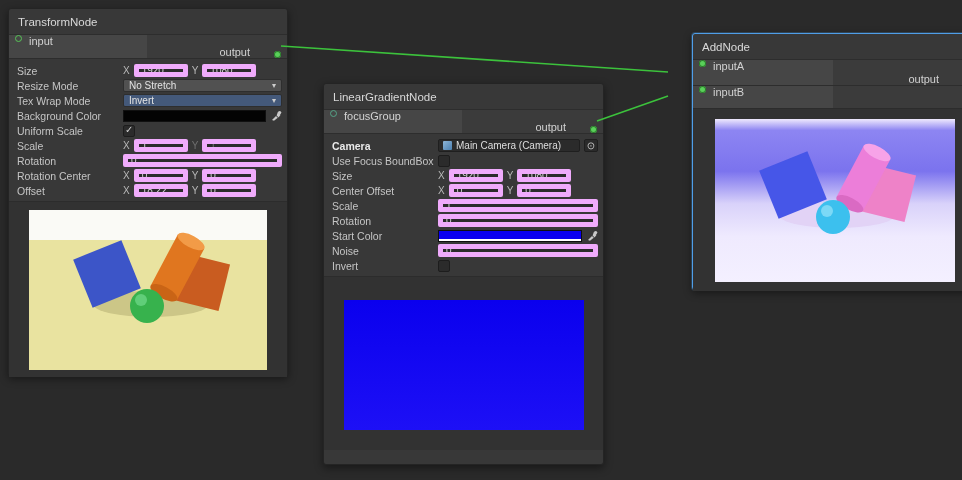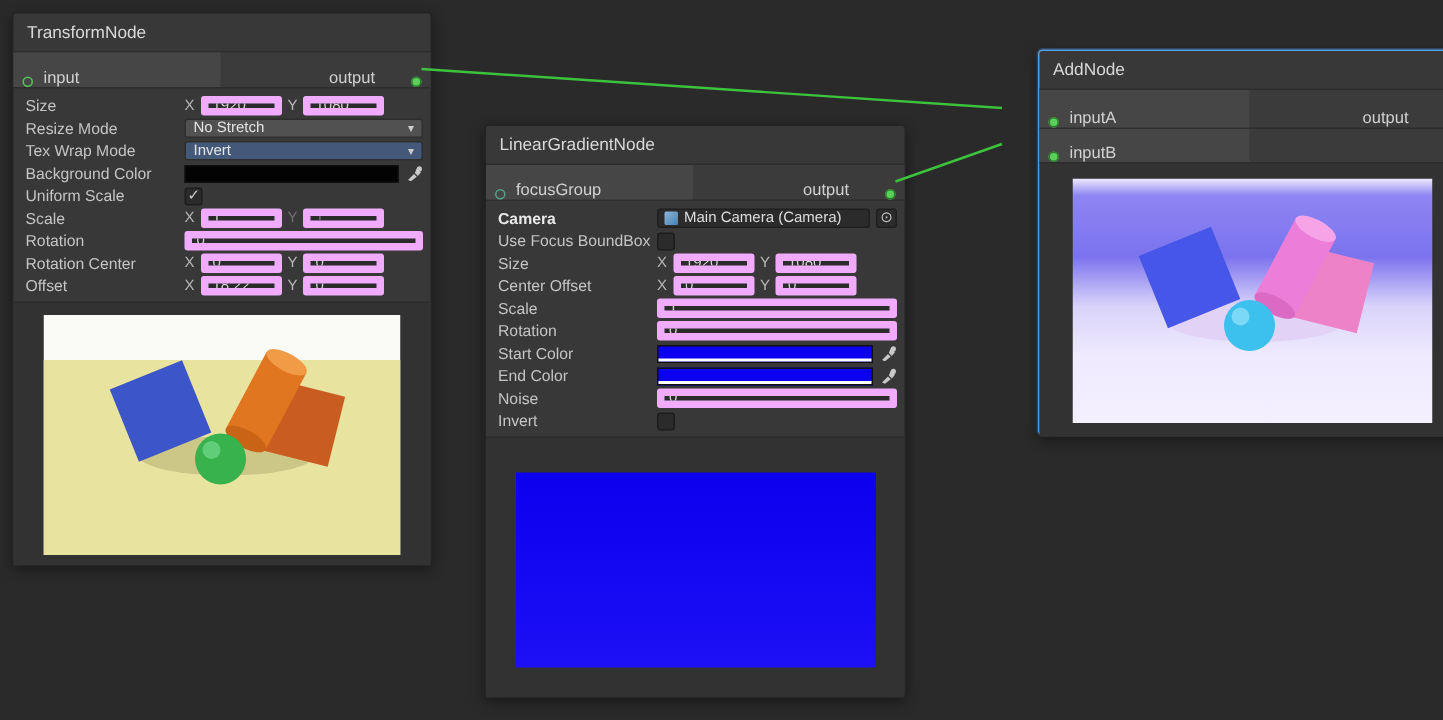--- a/index.html
+++ b/index.html
@@ -27,21 +27,21 @@
   .node-header {
     height:26px; line-height:26px;
     padding:0 9px;
     color:#d9d9d9; font-size:11.5px;
     border-bottom:1px solid #2d2d2d;
     white-space:nowrap;
   }
   .port-row { display:flex; align-items:stretch; background:#3b3b3b; border-bottom:1px solid #2d2d2d; height:24px; }
   .port-row.tall { height:26px; }
   .port-row.short { height:22px; border-bottom:none; }
-  .port-left { display:flex; align-items:flex-end; gap:7px; background:#464646; padding:0 8px 0 6px; width:138px; flex:none; }
+  .port-left { display:flex; align-items:flex-start; gap:7px; background:#464646; padding:0 8px 0 6px; width:138px; flex:none; }
   .port-left.wide { width:140px; }
   .port-right { display:flex; align-items:flex-end; gap:24px; margin-left:auto; padding:0 6px 0 8px; }
   .port-label { color:#d2d2d2; font-size:11px; }
   .dot { width:7px; height:7px; border-radius:50%; flex:none; }
   .dot.filled { background:#5ad05a; box-shadow:inset 0 0 0 1px #2c7a2c; }
   .dot.hollow { background:transparent; border:1.5px solid #57c457; }
   .dot.hollow-dim { background:transparent; border:1.5px solid #55a387; }
 
   .props { padding:4px 5px 3px 0; }
   .prop-row { display:flex; align-items:center; height:15px; padding-left:8px; }
@@ -267,35 +267,20 @@
         </div>
       </div>
       <div class="prop-row">
         <span class="prop-label">Rotation</span>
         <div class="prop-field">
           <input class="num wide" value="0" style="">
         </div>
       </div>
       <div class="prop-row">
         <span class="prop-label">Start Color</span>
-        <div class="prop-field">
-          <div class="colorbar blue">
-              <span class="alpha"></span>
-            </div>
-          <span class="eyedrop">
-            <svg width="11" height="11" viewBox="0 0 11 11">
-                <path d="M1 10 L5 6 L6.8 7.8 L3 10.8 Z" fill="#c9c9c9"></path>
-                <path d="M5.6 5.4 L7.6 7.4 L9.6 4.8 L6.8 2.2 Z" fill="#c9c9c9"></path>
-                <circle cx="8.6" cy="2.6" r="1.7" fill="#c9c9c9"></circle>
-              </svg>
-          </span>
-        </div>
-      </div>
-      <div class="prop-row">
-        <span class="prop-label">End Color</span>
         <div class="prop-field">
           <div class="colorbar blue">
               <span class="alpha"></span>
             </div>
           <span class="eyedrop">
             <svg width="11" height="11" viewBox="0 0 11 11">
                 <path d="M1 10 L5 6 L6.8 7.8 L3 10.8 Z" fill="#c9c9c9"></path>
                 <path d="M5.6 5.4 L7.6 7.4 L9.6 4.8 L6.8 2.2 Z" fill="#c9c9c9"></path>
                 <circle cx="8.6" cy="2.6" r="1.7" fill="#c9c9c9"></circle>
               </svg>

